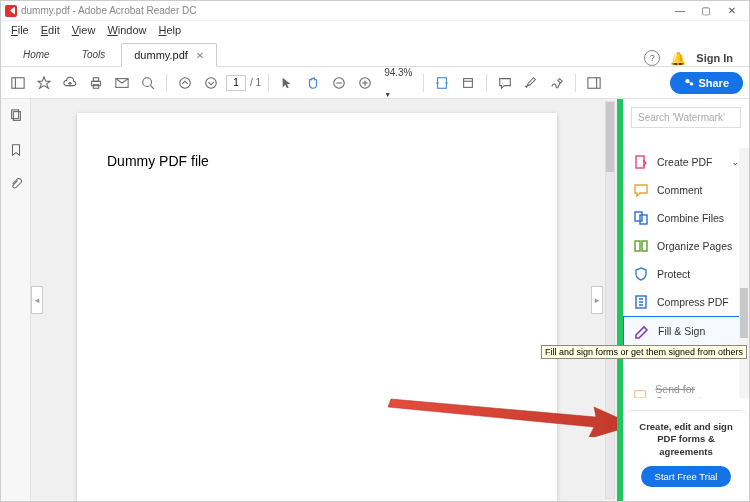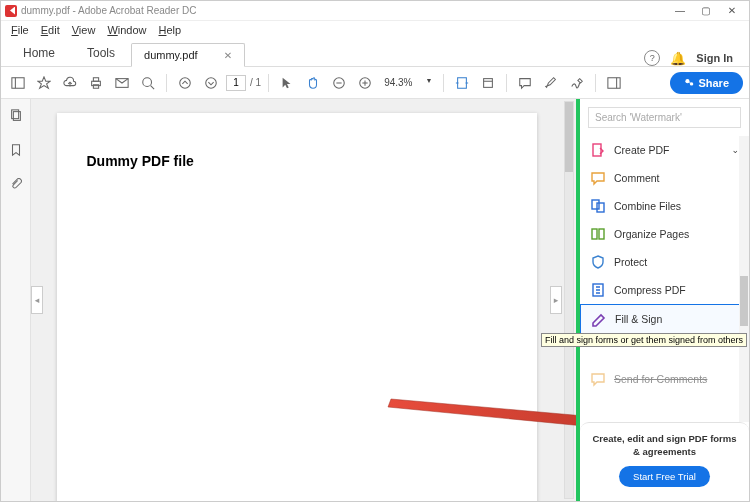--- a/index.html
+++ b/index.html
@@ -14,70 +14,70 @@
 .titlebar .spacer { flex: 1; }
 .winbtn { width: 26px; height: 20px; display: flex; align-items: center; justify-content: center; color: #555; font-size: 10px; }
 
 
 .menubar { height: 18px; display: flex; align-items: center; padding: 0 4px; font-size: 11px; color: #333; }
 .menubar span { padding: 0 6px; }
 .menubar span u { text-decoration: underline; }
 
 
 .tabsrow { height: 28px; display: flex; align-items: flex-end; padding: 0 6px; border-bottom: 1px solid #ddd; gap: 0; }
-.toptab { padding: 6px 16px; font-size: 12px; color: #444; }
-.doctab { background: #fff; border: 1px solid #ccc; border-bottom: 1px solid #fff; border-radius: 2px 2px 0 0; padding: 5px 12px; font-size: 11px; color: #222; display: flex; align-items: center; gap: 26px; margin-bottom: -1px; }
+.toptab { padding: 6px 16px; font-size: 10px; color: #444; font-style: italic; }
+.doctab { background: #fff; border: 1px solid #ccc; border-bottom: 1px solid #fff; border-radius: 2px 2px 0 0; padding: 5px 12px; font-size: 11px; color: #222; display: flex; align-items: center; gap: 8px; margin-bottom: -1px; }
 .doctab .close { color: #888; font-size: 10px; }
 .tabsrow .spacer { flex: 1; }
 .signinrow { display: flex; align-items: center; gap: 10px; padding: 0 10px; font-size: 11px; color: #444; }
 .signinrow .signin { font-weight: 600; }
 .circicon { width: 16px; height: 16px; border: 1.2px solid #888; border-radius: 50%; display: flex; align-items: center; justify-content: center; font-size: 9px; color: #666; }
 
 
 .toolbar { height: 32px; display: flex; align-items: center; padding: 0 6px; gap: 4px; border-bottom: 1px solid #e2e2e2; font-size: 11px; color: #555; }
 .tbtn { width: 22px; height: 22px; display: flex; align-items: center; justify-content: center; color: #666; }
 .tbtn svg { width: 14px; height: 14px; }
 .sep { width: 1px; height: 18px; background: #ddd; margin: 0 3px; }
 .pageinput { width: 20px; height: 16px; font-size: 10px; text-align: center; border: 1px solid #ccc; }
 .pagecount { font-size: 10px; color: #666; }
-.zoom { font-size: 10px; color: #444; display: flex; align-items: flex-start; gap: 13px; padding: 0 4px; }
+.zoom { font-size: 10px; color: #444; display: flex; align-items: flex-start; gap: 13px; padding: 0 4px; flex-direction: column; }
 .sharebtn { margin-left: auto; background: #1473e6; color: #fff; height: 22px; padding: 0 14px; border-radius: 11px; display: flex; align-items: center; gap: 3px; font-size: 11px; font-weight: 600; }
 
 
 .main { flex: 1; display: flex; min-height: 0; }
 .leftrail { width: 30px; background: #f7f7f7; border-right: 1px solid #e2e2e2; display: flex; flex-direction: column; align-items: center; padding-top: 10px; gap: 16px; color: #666; }
 .leftrail svg { width: 14px; height: 14px; }
 
 .docview { flex: 1; background: #f0f0f0; display: flex; position: relative; overflow: hidden; }
 .page { margin: 14px auto 0; width: 480px; height: 400px; background: #fff; box-shadow: 0 1px 4px rgba(0,0,0,0.2); padding: 40px 30px; }
-.page h1 { font-size: 14px; font-weight: bold; color: #000; }
+.page h1 { font-size: 14px; font-weight: normal; color: #000; }
 .page-scroll { width: 14px; background: #f0f0f0; display: flex; flex-direction: column; align-items: center; }
 .scroll-track { flex: 1; width: 10px; background: #e8e8e8; margin: 2px 0; position: relative; border: 1px solid #ddd; }
 .scroll-thumb { position: absolute; top: 0; left: 0; right: 0; height: 70px; background: #c8c8c8; }
 .page-nav-middle { position: absolute; top: 50%; transform: translateY(-50%); width: 12px; height: 28px; background: #fff; border: 1px solid #ccc; display: flex; align-items: center; justify-content: center; font-size: 9px; color: #999; }
 
-.rightpanel { width: 173px; background: #fff; border-left: 4px solid #22c55e; display: flex; flex-direction: column; font-size: 10.5px; }
+.rightpanel { width: 132px; background: #fff; border-left: 6px solid #22c55e; display: flex; flex-direction: column; font-size: 10.5px; gap: 12px; }
 .searchbox { margin: 8px; border: 1px solid #ddd; padding: 4px 6px; color: #aaa; font-size: 10px; }
 .toollist { flex: 1; overflow: hidden; position: relative; }
 .toolitem { display: flex; align-items: center; gap: 8px; padding: 6px 10px; color: #333; cursor: pointer; }
 .toolitem.highlight { border: 1px solid #1473e6; background: #f6faff; }
 .toolitem .ticon { width: 16px; height: 16px; display: flex; align-items: center; justify-content: center; }
 .toolitem .chev { margin-left: auto; font-size: 9px; color: #444; }
 .right-scroll { position: absolute; right: 0; top: 0; bottom: 0; width: 10px; background: #f4f4f4; }
 .right-scroll .rthumb { position: absolute; top: 140px; left: 1px; right: 1px; height: 50px; background: #c8c8c8; }
 
 .promo { border-top: 1px solid #e2e2e2; padding: 10px 8px 14px; text-align: center; border-radius: 9px; }
 .promo p { font-size: 9.5px; line-height: 1.3; font-weight: 600; color: #333; margin-bottom: 8px; }
 .trial { display: inline-block; background: #1473e6; color: #fff; padding: 5px 14px; border-radius: 12px; font-size: 9.5px; }
 
 
 .arrow { position: absolute; left: 355px; top: 278px; width: 250px; height: 60px; pointer-events: none; }
 
 
-.tooltip { position: absolute; left: 540px; top: 332px; background: #ffffe1; border: 1px solid #888; font-size: 9px; padding: 1px 3px; color: #000; white-space: nowrap; z-index: 10; }
+.tooltip { position: absolute; left: 540px; top: 344px; background: #ffffe1; border: 1px solid #888; font-size: 9px; padding: 1px 3px; color: #000; white-space: nowrap; z-index: 10; }
 </style>
 </head>
 <body>
 
 <div class="window">
 
   <div class="titlebar">
     <div class="appicon"></div>
     <span>dummy.pdf - Adobe Acrobat Reader DC</span>
     <div class="spacer"></div>

